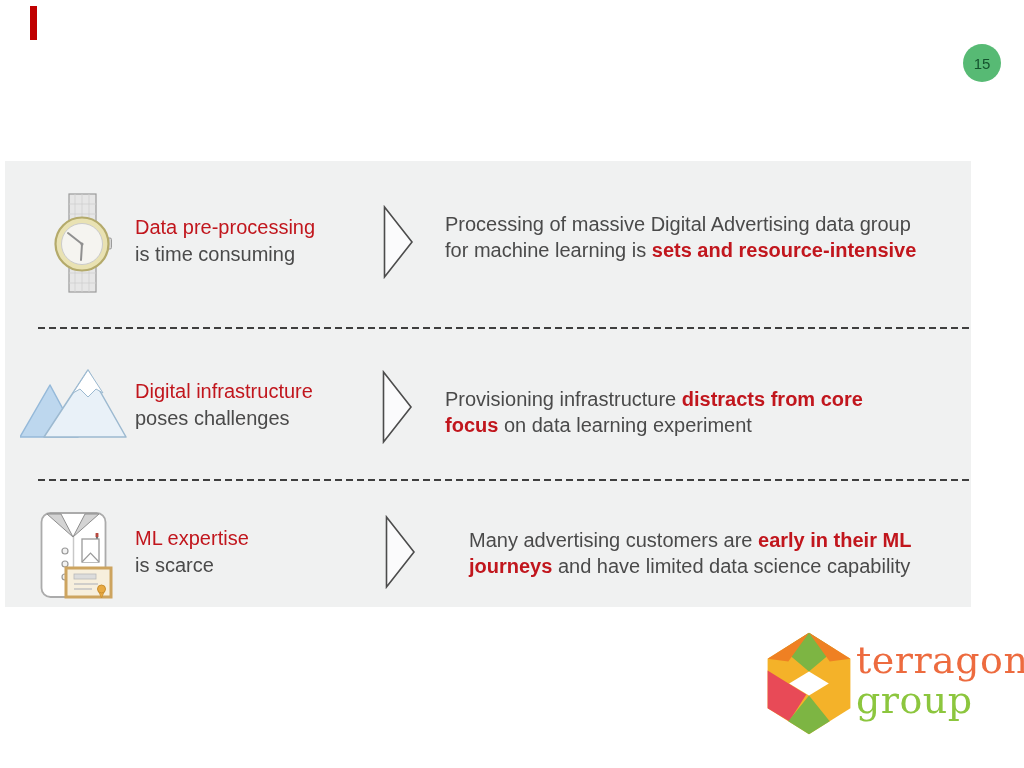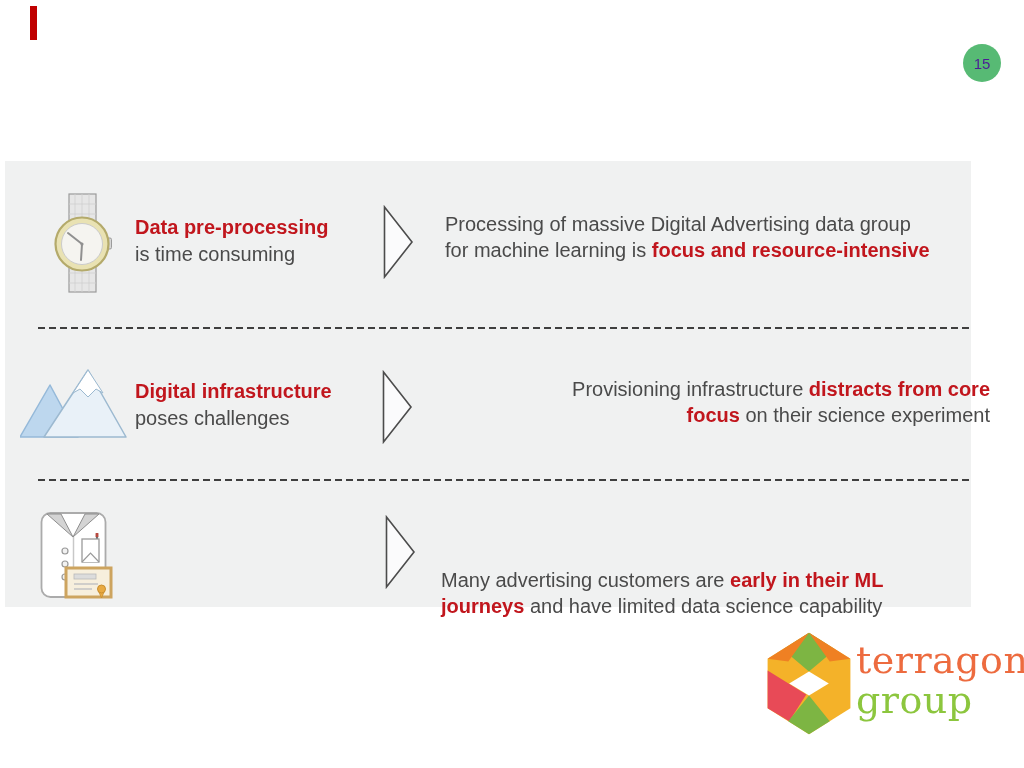--- a/index.html
+++ b/index.html
@@ -2,52 +2,52 @@
 <html style="--accent-bar-red: #c00000; --highlight-red: #c1161d; --body-gray: #4a4a4a; --panel-bg: #f0f1f1; --badge-green: #57ba74; --dash-gray: #3f3f3f; --logo-orange: #ed6b3f; --logo-green: #8cc63e; --cube-green: #7db543; --cube-yellow: #f4b229; --cube-orange: #ef8023; --cube-red: #e84a57;"><head>
 <meta charset="utf-8">
 <style>
   html,body { margin:0; padding:0; }
   body { font-family:"Liberation Sans", sans-serif; background:#ffffff; }
   .slide { position:relative; width:1024px; height:768px; background:#fff; overflow:hidden; }
 
   .accent-bar { position:absolute; left:30px; top:6px; width:7px; height:34px; background:var(--accent-bar-red,#c00000); }
 
   .page-badge { position:absolute; left:963px; top:44px; width:38px; height:38px; border-radius:50%;
-    background:var(--badge-green,#57ba74); color:#4c1d95; font-size:15px;
+    background:var(--badge-green,#57ba74); color:#14532d; font-size:15px;
     display:flex; align-items:center; justify-content:center; }
 
   .panel { position:absolute; left:5px; top:161px; width:966px; height:446px; background:var(--panel-bg,#f0f1f1); }
 
   .row-icon { position:absolute; }
   .row-titles { position:absolute; width:250px; font-size:20px; line-height:27px; }
-  .row-title { color:var(--highlight-red,#c1161d); font-weight:bold; }
+  .row-title { color:var(--highlight-red,#c1161d); font-weight:normal; }
   .row-subtitle { color:var(--body-gray,#4a4a4a); }
   .row-arrow { position:absolute; width:31px; height:74px; }
   .row-right { position:absolute; width:545px; white-space:pre-wrap; font-size:20px; line-height:26px; color:var(--body-gray,#4a4a4a); }
   .hl { color:var(--highlight-red,#c1161d); font-weight:bold; }
 
   .sep { position:absolute; left:33px; width:935px; height:2px;
     background:repeating-linear-gradient(90deg, var(--dash-gray,#3f3f3f) 0 7px, transparent 7px 11px); }
   .sep1 { top:166px; } .sep2 { top:318px; }
 
   
   .r1 .row-icon   { left:47px;  top:32px;  }
   .r1 .row-titles { left:130px; top:53px;  }
   .r1 .row-arrow  { left:378px; top:44px;  }
   .r1 .row-right  { left:440px; top:50px;  }
 
   .r2 .row-icon   { left:15px;  top:207px; }
   .r2 .row-titles { left:130px; top:217px; }
   .r2 .row-arrow  { left:377px; top:209px; }
-  .r2 .row-right  { left:440px; top:215px;text-align:right; }
+  .r2 .row-right  { left:440px; top:225px; }
 
   .r3 .row-icon   { left:35px;  top:347px; }
   .r3 .row-titles { left:130px; top:364px; }
   .r3 .row-arrow  { left:380px; top:354px; }
-  .r3 .row-right  { left:436px; top:366px;margin-top:40px; }
+  .r3 .row-right  { left:464px; top:366px; }
 
   .logo { position:absolute; left:764px; top:631px; width:256px; height:105px; }
   .logo-cube { position:absolute; left:0; top:0; }
   .logo-text { position:absolute; left:92px; top:9px; font-family:"DejaVu Serif", serif; letter-spacing:0.5px; }
   .logo-line1 { font-size:38px; line-height:40px; color:var(--logo-orange,#ed6b3f); }
   .logo-line2 { font-size:38px; line-height:40px; color:var(--logo-green,#8cc63e); }
 
   .c-yellow { fill:var(--cube-yellow,#f4b229); }
   .c-orange { fill:var(--cube-orange,#ef8023); }
   .c-green  { fill:var(--cube-green,#7db543); }
@@ -83,21 +83,21 @@
       <div class="row-titles">
         <div class="row-title">Data pre-processing</div>
         <div class="row-subtitle">is time consuming</div>
       </div>
       <span class="row-arrow">
         <svg width="31" height="74" viewBox="0 0 31 74">
           <path d="M1.5,2 L29,37 L1.5,72 Z" fill="#fbfbfc" stroke="#4c4c4c" stroke-width="1.6"></path>
         </svg>
       </span>
       <div class="row-right"><span>Processing of massive Digital Advertising data group
-for machine learning is </span><span class="hl">focus and resource-intensive</span></div>
+for machine learning is </span><span class="hl">sets and resource-intensive</span></div>
     </div>
 
     <div class="sep sep1"></div>
 
     <div class="row r2">
       <span class="row-icon">
         <svg width="107" height="70" viewBox="0 0 107 70">
           <polygon points="0,69 30,17 58,69" fill="#bdd7ee" stroke="#95b9d9" stroke-width="1.5" stroke-linejoin="round"></polygon>
           <polygon points="24,69 68,2 106,69" fill="#e9f1f8" stroke="#9cb9d0" stroke-width="1.5" stroke-linejoin="round"></polygon>
           <polygon points="68,2 83,25 76,21 68,29 60,21 53,25" fill="#ffffff" stroke="#9cb9d0" stroke-width="1" stroke-linejoin="round"></polygon>
@@ -106,21 +106,21 @@
       <div class="row-titles">
         <div class="row-title">Digital infrastructure</div>
         <div class="row-subtitle">poses challenges</div>
       </div>
       <span class="row-arrow">
         <svg width="31" height="74" viewBox="0 0 31 74">
           <path d="M1.5,2 L29,37 L1.5,72 Z" fill="#fbfbfc" stroke="#4c4c4c" stroke-width="1.6"></path>
         </svg>
       </span>
       <div class="row-right"><span>Provisioning infrastructure </span><span class="hl">distracts from core
-focus</span><span> on their science experiment</span></div>
+focus</span><span> on data learning experiment</span></div>
     </div>
 
     <div class="sep sep2"></div>
 
     <div class="row r3">
       <span class="row-icon">
         <svg width="77" height="92" viewBox="0 0 77 92">
           <rect x="1.5" y="5" width="64" height="84" rx="9" fill="#ffffff" stroke="#ababab" stroke-width="1.8"></rect>
           <polygon points="7,6 33,29 21,6" fill="#d4d4d4" stroke="#8e8e8e" stroke-width="1"></polygon>
           <polygon points="59,6 33,29 45,6" fill="#d4d4d4" stroke="#8e8e8e" stroke-width="1"></polygon>
@@ -134,20 +134,22 @@
           <polyline points="42,54 50.5,45 59,54" fill="#ffffff" stroke="#9a9a9a" stroke-width="1.2"></polyline>
           <rect x="26" y="60" width="45" height="29" fill="#f7efdd" stroke="#cda45f" stroke-width="3"></rect>
           <rect x="34" y="66" width="22" height="5" fill="#dcdcdc" stroke="#b9b9b9" stroke-width="0.8"></rect>
           <line x1="34" y1="76" x2="58" y2="76" stroke="#c3c3c3" stroke-width="1.5"></line>
           <line x1="34" y1="81" x2="52" y2="81" stroke="#c3c3c3" stroke-width="1.5"></line>
           <polygon points="58.5,83 61.5,90 64.5,83" fill="#e9aa42" stroke="#c98f30" stroke-width="0.8"></polygon>
           <circle cx="61.5" cy="81" r="4" fill="#e9aa42" stroke="#c98f30" stroke-width="1"></circle>
         </svg>
       </span>
       <div class="row-titles">
+        <div class="row-title">ML expertise</div>
+        <div class="row-subtitle">is scarce</div>
       </div>
       <span class="row-arrow">
         <svg width="31" height="74" viewBox="0 0 31 74">
           <path d="M1.5,2 L29,37 L1.5,72 Z" fill="#fbfbfc" stroke="#4c4c4c" stroke-width="1.6"></path>
         </svg>
       </span>
       <div class="row-right"><span>Many advertising customers are </span><span class="hl">early in their ML
 journeys</span><span> and have limited data science capability</span></div>
     </div>
 

